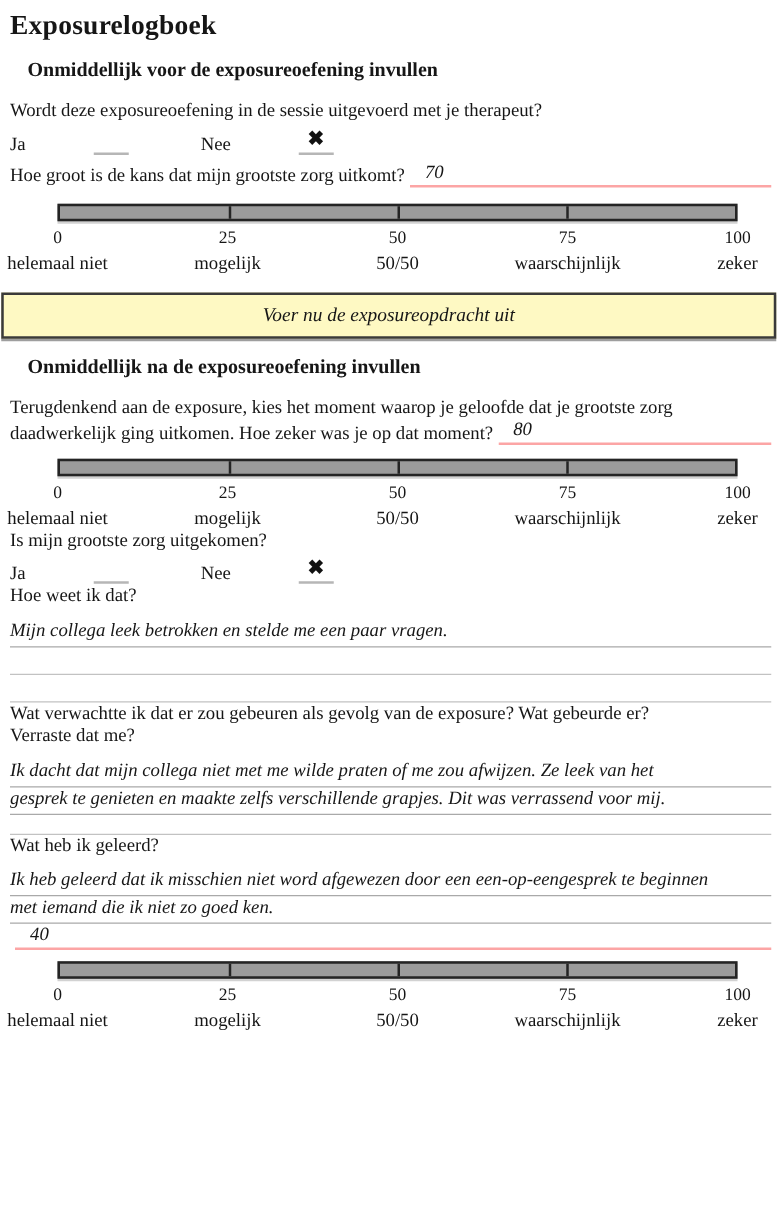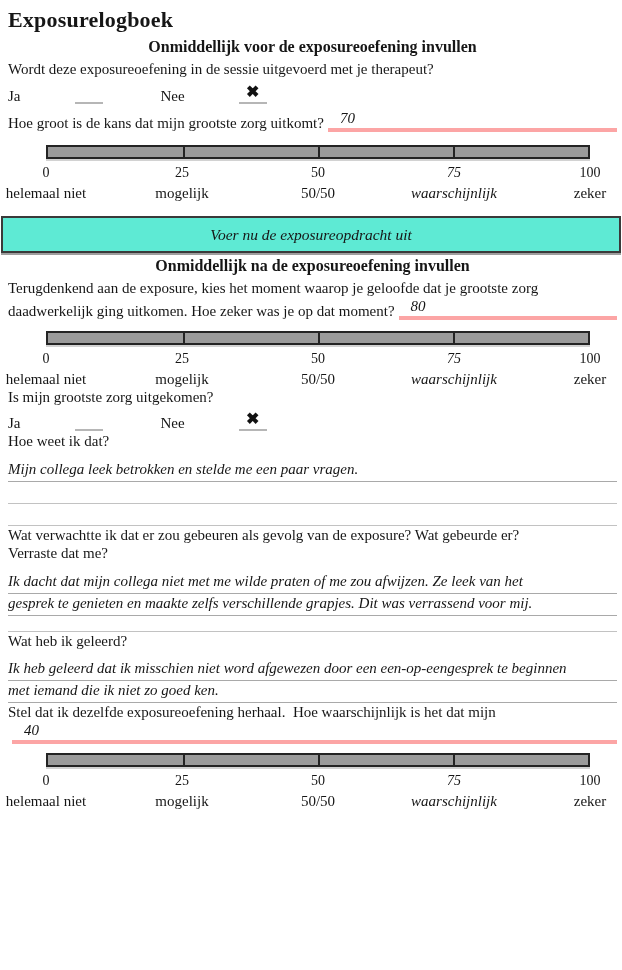--- a/index.html
+++ b/index.html
@@ -4,29 +4,29 @@
 <style>
   html,body{margin:0;padding:0;}
   body{
     width:622px;height:970px;background:#ffffff;color:#161616;
     font-family:"Liberation Serif","DejaVu Serif",serif;
     font-size:15px;line-height:18px;overflow:hidden;
   }
   .page{box-sizing:border-box;width:622px;height:970px;padding:6px 5px 0 8px;position:relative;}
 
   h1.title{font-size:22px;line-height:28px;font-weight:bold;margin:0;letter-spacing:.2px;}
-  h2.section{font-size:16px;line-height:18px;font-weight:bold;margin:4px;text-align:center;}
+  h2.section{font-size:16px;line-height:18px;font-weight:bold;margin:14px;}
   .mt-h2a{margin-top:23px;}
   p.q,.qline .q{margin:0;white-space:pre;}
 
   
   .qa-row{display:flex;align-items:flex-end;}
   .qa-row .q{flex:0 0 auto;}
   .fill{
-    flex:1 1 auto;border-bottom:4px solid #fca5a5;font-style:italic;
+    flex:1 1 auto;border-bottom:2px solid #fca5a5;font-style:italic;
     padding:0 0 1px 12px;margin-left:4px;white-space:pre;line-height:18px;
   }
 
   
   .yn{margin-top:6px;display:flex;align-items:flex-end;height:21px;gap:42px;}
   .yn .lbl{white-space:pre;}
   .yn-line{
     display:inline-block;width:28px;border-bottom:2px solid #b6b6b6;
     text-align:center;margin:0 0 1px 12px;line-height:16px;height:18px;
   }
@@ -38,26 +38,26 @@
   .scale .bar{
     position:relative;height:10px;background:#9b9b9b;
     border:2px solid #242424;box-shadow:0 2px 0 #d2d2d2;
   }
   .scale .tick{position:absolute;top:0;bottom:0;width:2px;background:#242424;}
   .t25{left:25%;} .t50{left:50%;} .t75{left:75%;}
   .scale-row{position:relative;height:18px;}
   .scale-row.nums{margin-top:5px;font-size:14px;}
   .scale-row.words{margin-top:2px;font-size:15px;}
   .scale-row span{position:absolute;transform:translateX(-50%);white-space:nowrap;line-height:18px;}
-  .p0{left:0;} .p25{left:25%;} .p50{left:50%;text-align:center;} .p75{left:75%;font-style:italic;} .p100{left:100%;}
+  .p0{left:0;} .p25{left:25%;} .p50{left:50%;text-align:center;} .p75{left:75%;} .p100{left:100%;}
 
   
   .banner{
     box-sizing:border-box;margin:14px -4px 0 -7px;height:37px;
-    background:#5eead4;border:2px solid #3a3a3a;box-shadow:0 2px 0 #9e9e9e;
+    background:#fef9c3;border:2px solid #3a3a3a;box-shadow:0 2px 0 #9e9e9e;
     display:flex;align-items:center;justify-content:center;
     font-style:italic;font-size:15.5px;cursor:pointer;
   }
 
   
   .ans-line{
     border-bottom:1px solid #a9a9a9;font-style:italic;white-space:pre;
     line-height:19px;padding-bottom:2px;
   }
   .blank-line{border-bottom:1px solid #c2c2c2;height:21px;}
@@ -164,21 +164,20 @@
   <p class="q mt21">Wat verwachtte ik dat er zou gebeuren als gevolg van de exposure? Wat gebeurde er?</p>
   <p class="q">Verraste dat me?</p>
   <div class="ans-line mt10">Ik dacht dat mijn collega niet met me wilde praten of me zou afwijzen. Ze leek van het</div>
   <div class="ans-line">gesprek te genieten en maakte zelfs verschillende grapjes. Dit was verrassend voor mij.</div>
   <div class="blank-line" style="height:15px;"></div>
 
   <p class="q mt17">Wat heb ik geleerd?</p>
   <div class="ans-line mt9">Ik heb geleerd dat ik misschien niet word afgewezen door een een-op-eengesprek te beginnen</div>
   <div class="ans-line">met iemand die ik niet zo goed ken.</div>
 
-  <p class="q mt18">Stel dat ik dezelfde exposureoefening herhaal.  Hoe waarschijnlijk is het dat mijn</p>
   <div class="qa-row">
     <span class="fill"><span>40</span></span>
   </div>
 
   <div class="scale mt9">
     <div class="bar">
       <span class="tick t25"></span>
       <span class="tick t50"></span>
       <span class="tick t75"></span>
     </div>

